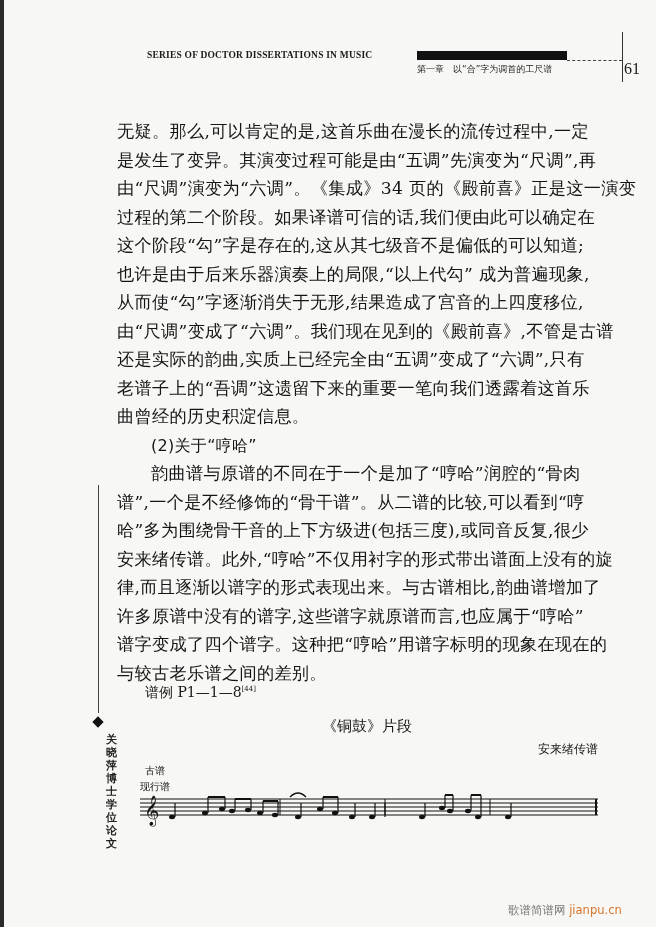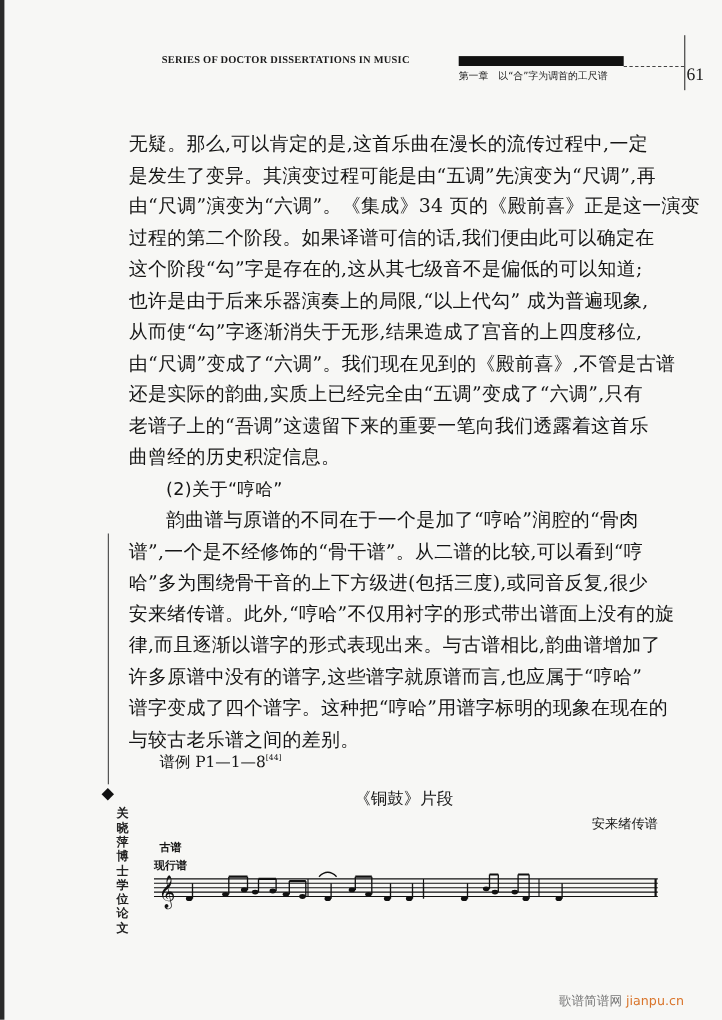--- a/index.html
+++ b/index.html
@@ -56,21 +56,21 @@
     position: absolute; left: 94px; top: 718px; width: 8px; height: 8px;
     background: #111; transform: rotate(45deg);
   }
   .side-author {
     position: absolute; left: 103px; top: 733px; width: 14px;
     font-size: 11px; line-height: 13px; text-align: right;
     font-family: "DejaVu Sans", sans-serif; font-weight: bold; color: #222;
     word-break: break-all;
   }
   .score { position: absolute; left: 130px; top: 755px; width: 500px; height: 80px; }
-  .score .row-label { position: absolute; font-size: 10px; font-weight: bold; font-family: "DejaVu Sans", sans-serif; }
+  .score .row-label { position: absolute; font-size: 10px; font-weight: normal; font-family: "DejaVu Sans", sans-serif; }
   .watermark {
     position: absolute; left: 508px; top: 903px; font-size: 11.5px; color: #777;
     font-family: "DejaVu Sans", sans-serif;
   }
   .watermark .site { color: #d9742a; }
 </style>
 </head>
 <body>
 
 <div class="left-edge"></div>

